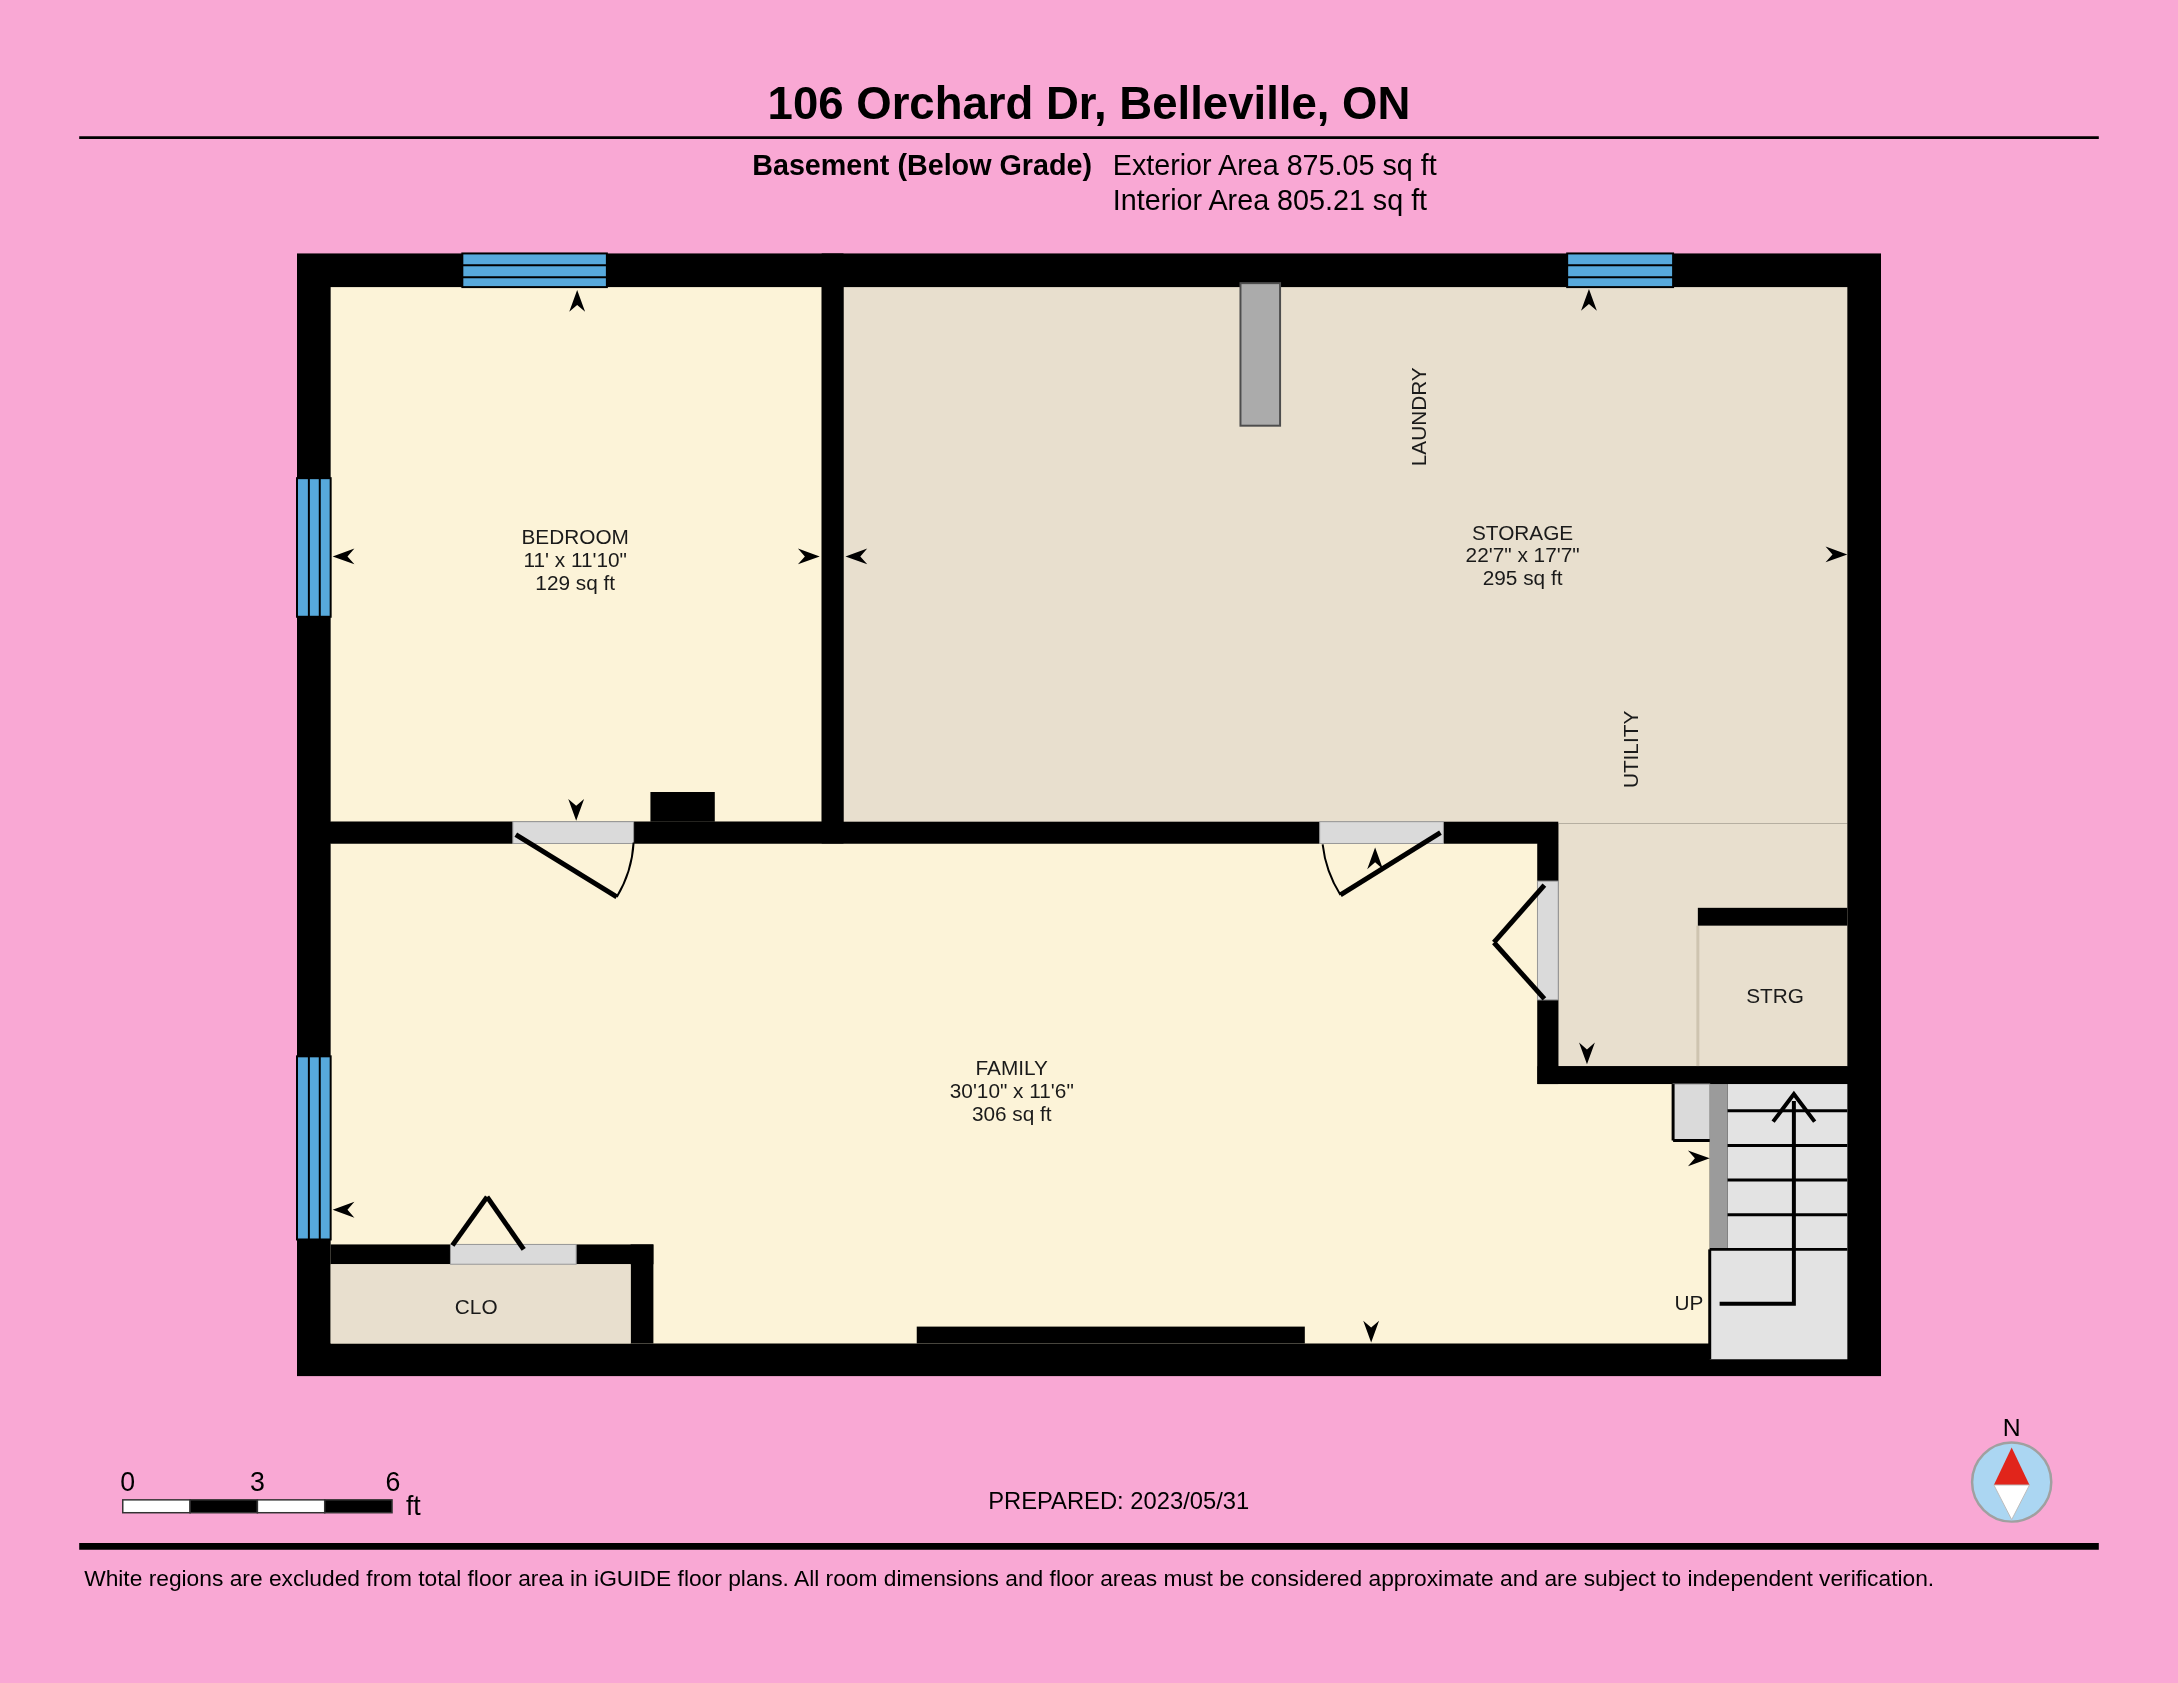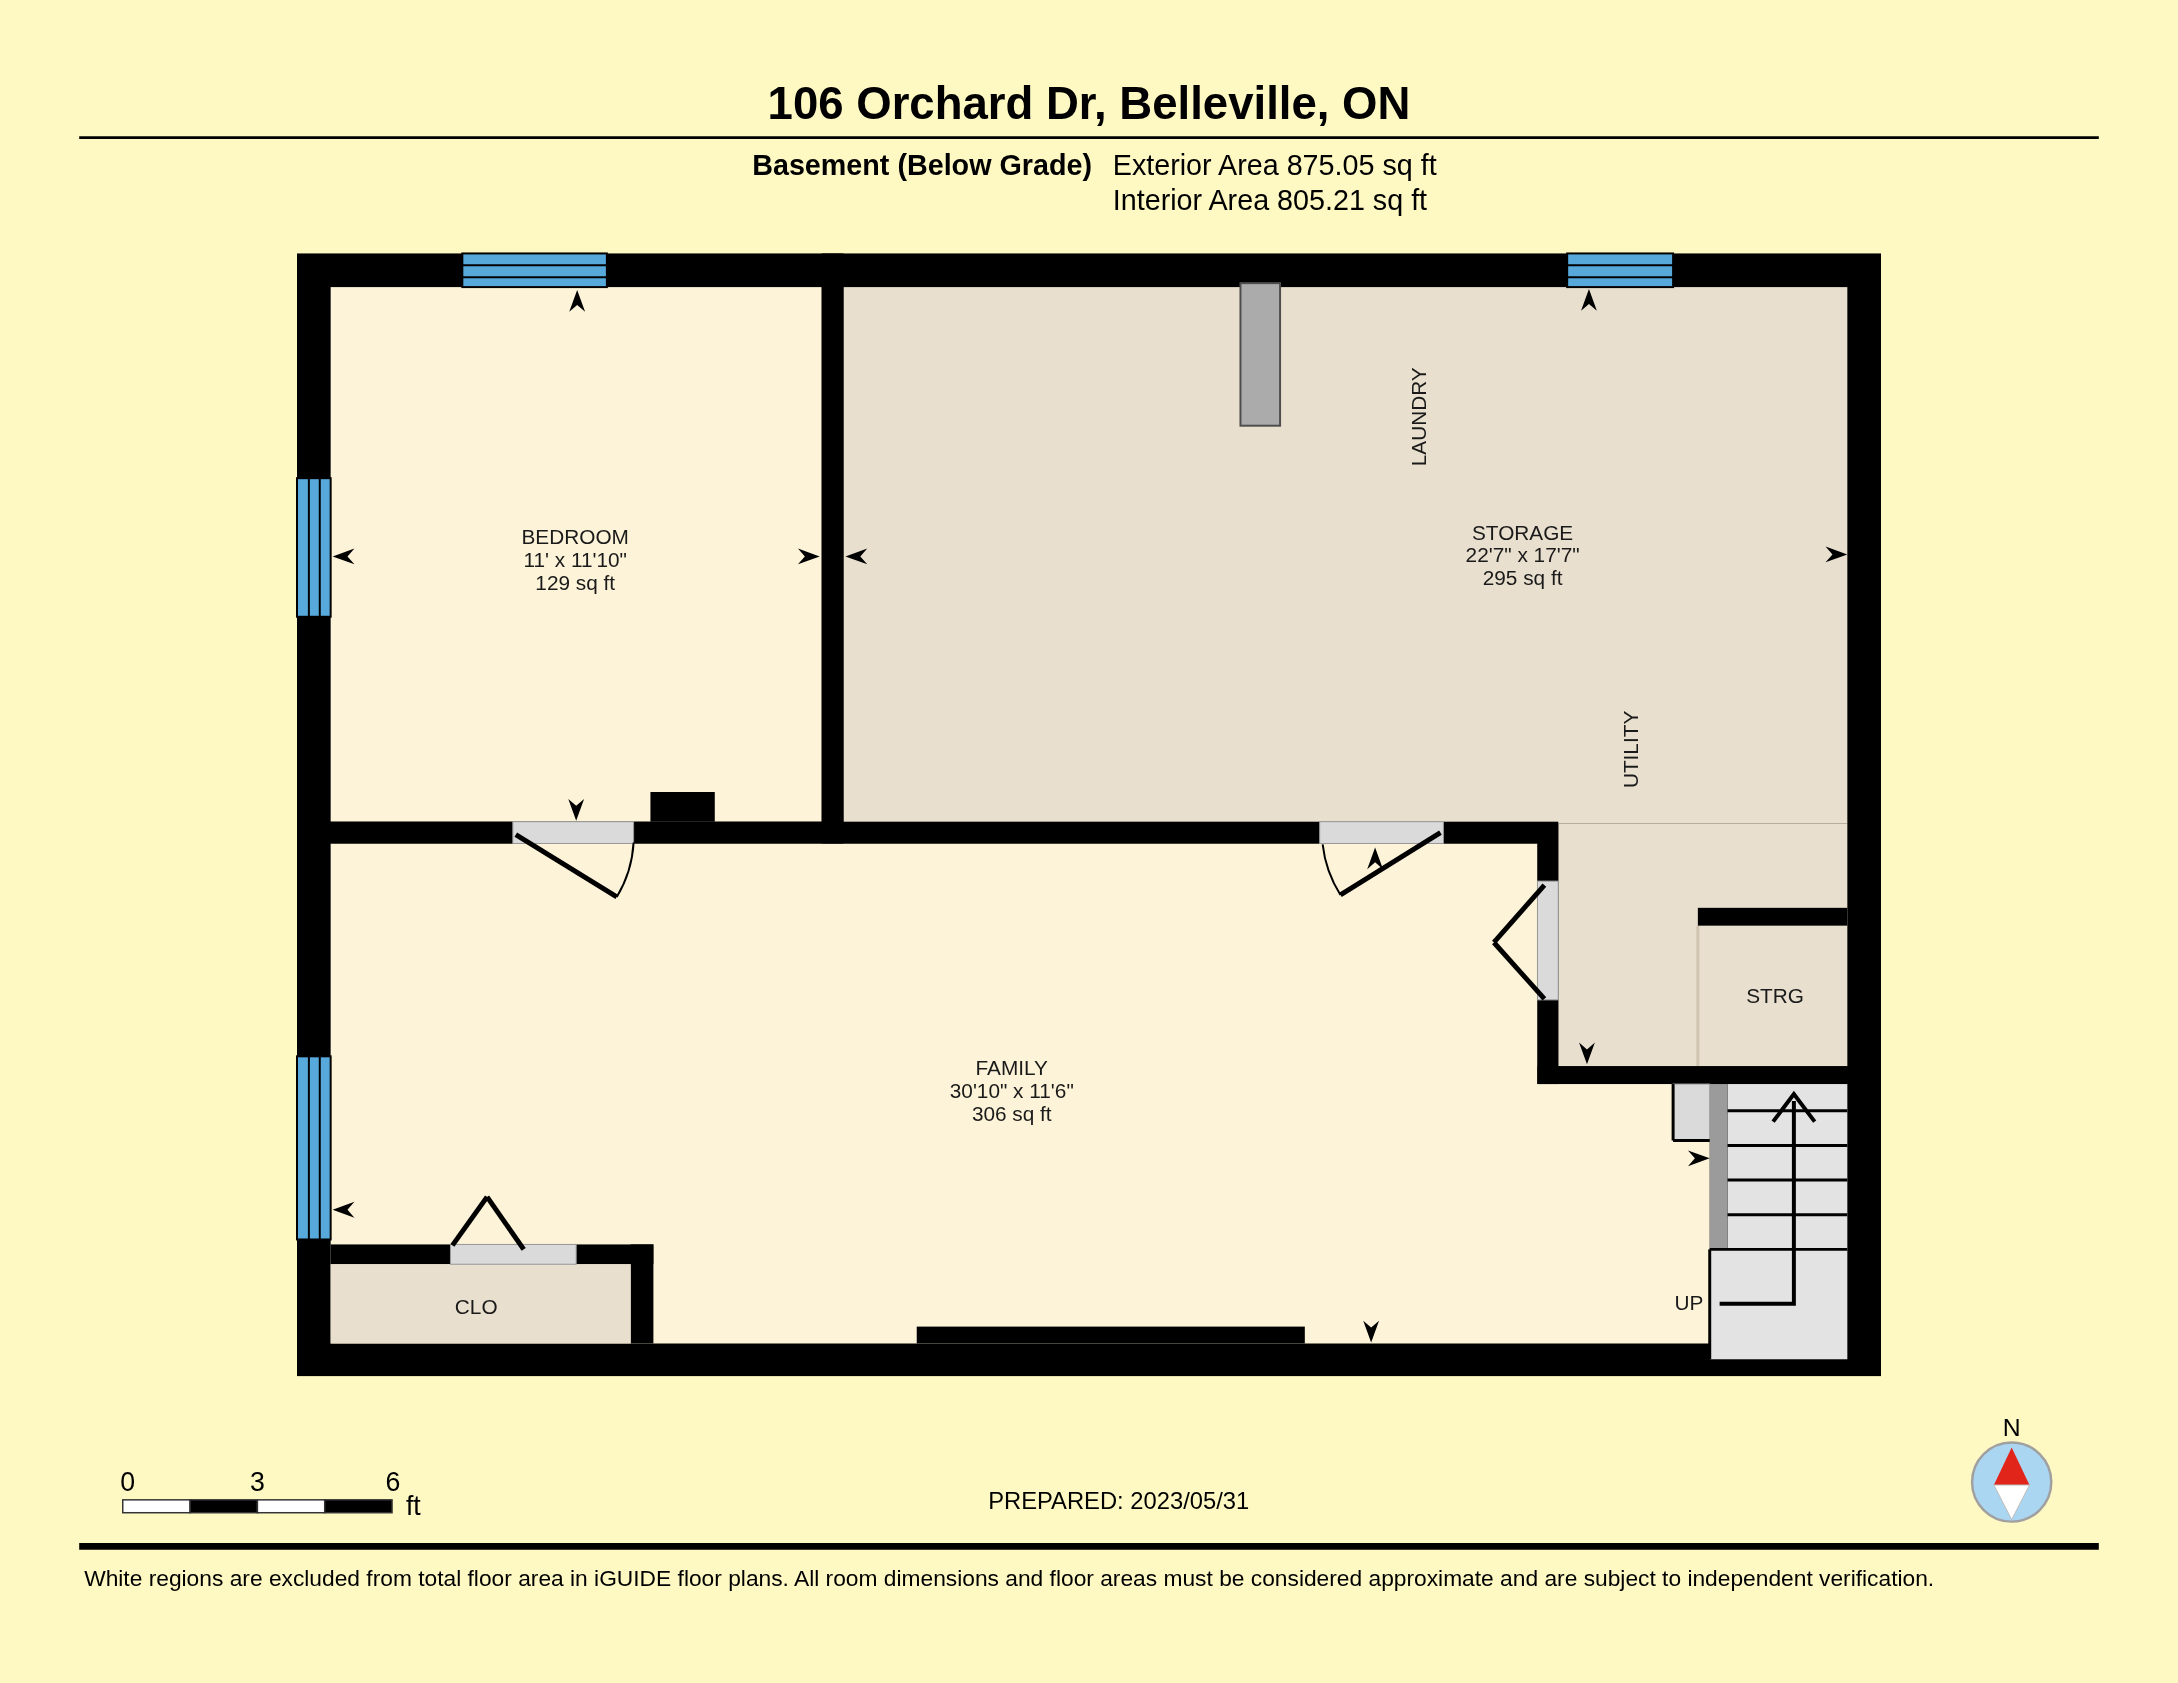--- a/index.html
+++ b/index.html
@@ -1,21 +1,21 @@
 <!DOCTYPE html>
 <html style="--cream: #FCF3D8; --beige: #E8DFCE; --wall: #000000; --window: #57A9DC; --jamb: #DADADA; --stair: #E3E3E3; --stairdark: #9B9B9B; --duct: #ABABAB; --compassblue: #ABD6F2; --compassred: #E1251B; --ink: #1a1a1a;"><head>
 <meta charset="utf-8">
 <style>
   :root{
     --cream:#FCF3D8; --beige:#E8DFCE; --wall:#000000; --window:#57A9DC;
     --jamb:#DADADA; --stair:#E3E3E3; --stairdark:#9B9B9B; --duct:#ABABAB;
     --compassblue:#ABD6F2; --compassred:#E1251B; --ink:#1a1a1a;
   }
   html,body{margin:0;padding:0;background:#ffffff;}
-  .page{width:2178px;height:1683px;position:relative;background:#fef9c3;}
+  .page{width:2178px;height:1683px;position:relative;background:#f9a8d4;}
   svg{display:block;}
   svg text{font-family:"Liberation Sans","DejaVu Sans",sans-serif;fill:var(--ink);}
   .t-title{font-size:46px;font-weight:bold;text-anchor:middle;fill:#000;}
   .t-floor{font-size:29px;font-weight:bold;text-anchor:end;fill:#000;}
   .t-area{font-size:29px;text-anchor:start;fill:#000;}
   .t-room{font-size:21px;text-anchor:middle;}
   .t-footer{font-size:23px;text-anchor:start;fill:#000;}
   .t-prepared{font-size:24px;text-anchor:middle;fill:#000;}
   .t-scale{font-size:27px;text-anchor:middle;fill:#000;}
   .t-ft{font-size:27px;text-anchor:start;fill:#000;}

